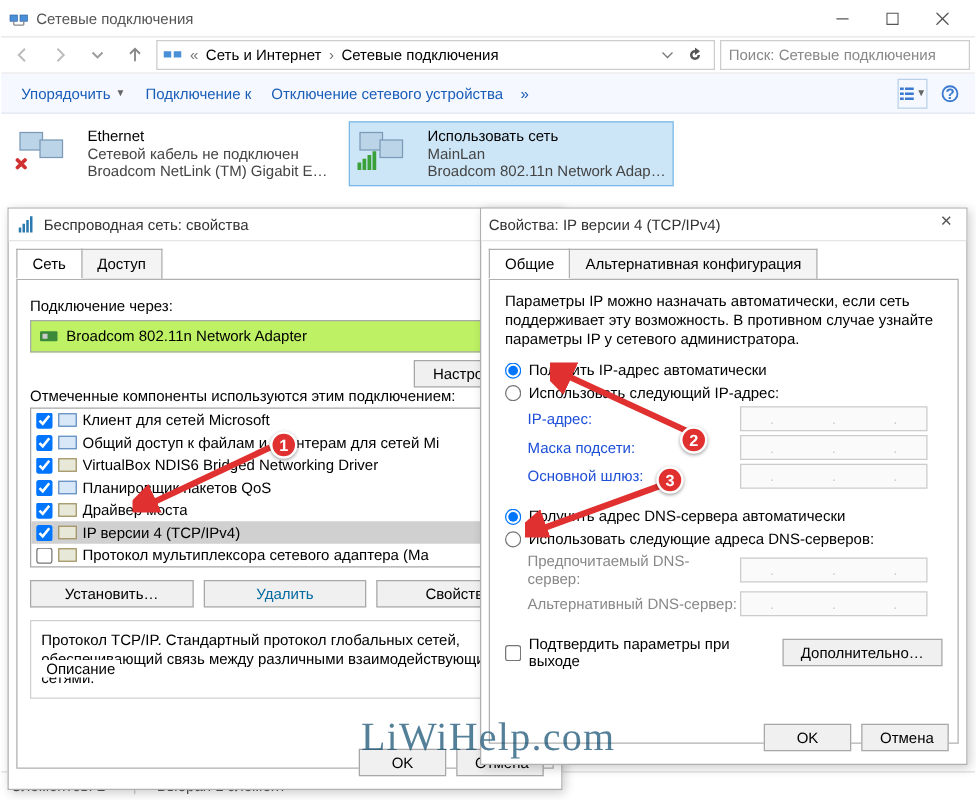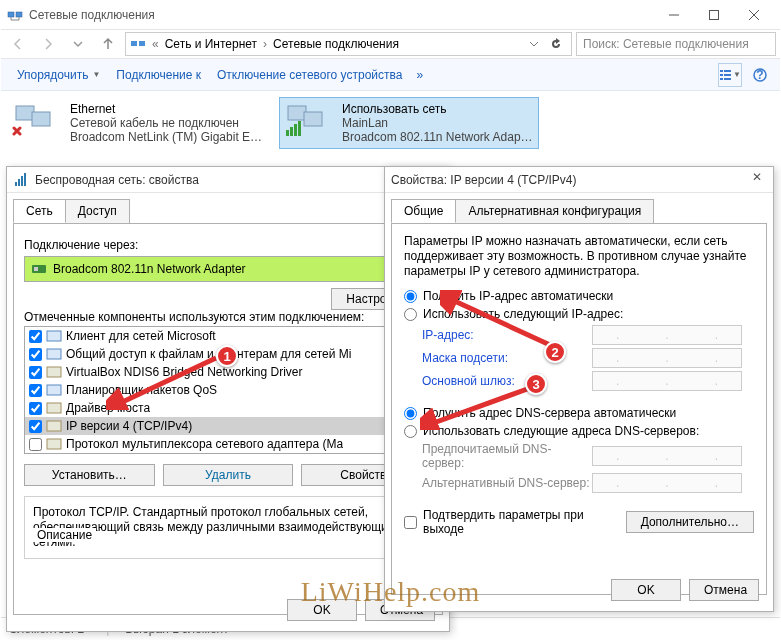--- a/index.html
+++ b/index.html
@@ -72,21 +72,21 @@
 .ip-field { display: flex; align-items: center; margin: 3px 0 3px 18px; }
 .ip-field .lbl { width: 170px; color: #1d4ed8; }
 .ip-box { border: 1px solid #ccc; width: 150px; height: 20px; display: flex; align-items: center; justify-content: space-around; color: #ccc; background: #fafafa; }
 .ipv4-panel { padding: 10px 12px; }
 .ipv4-desc { margin-bottom: 10px; line-height: 15px; }
 
 
 .arrow { position: absolute; pointer-events: none; }
 .badge { position: absolute; width: 22px; height: 22px; border-radius: 50%; background: #e03030; color: #fff; display: flex; align-items: center; justify-content: center; font-weight: bold; font-size: 13px; border: 2px solid #fff; box-shadow: 0 1px 3px rgba(0,0,0,0.4); pointer-events: none; }
 
-.watermark { position: absolute; bottom: 32px; left: 50%; transform: translateX(-50%); font-size: 28px; color: #a16207; font-family: "Comic Sans MS", cursive; letter-spacing: 1px; opacity: 0.7; pointer-events: none; }
+.watermark { position: absolute; bottom: 32px; left: 50%; transform: translateX(-50%); font-size: 32px; color: #0c4a6e; font-family: "Comic Sans MS", cursive; letter-spacing: 1px; opacity: 0.7; pointer-events: none; }
 .statusbar { position: absolute; bottom: 0; left: 0; right: 0; height: 22px; border-top: 1px solid #e0e0e0; display: flex; align-items: center; padding: 0 8px; color: #555; font-size: 11px; }
 .statusbar span { margin-right: 16px; }
 .sb-divider { color: #ccc; margin: 0 6px; }
 
 svg { display: block; }
 </style>
 </head>
 <body>
 
 <div class="explorer">

